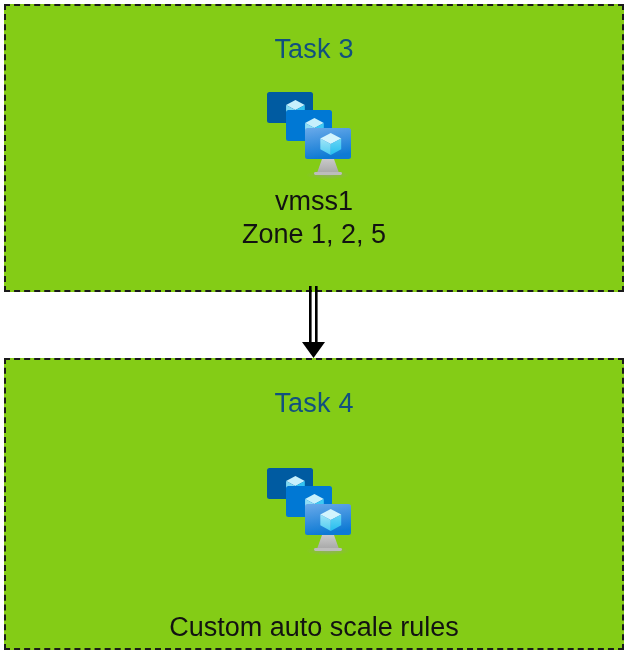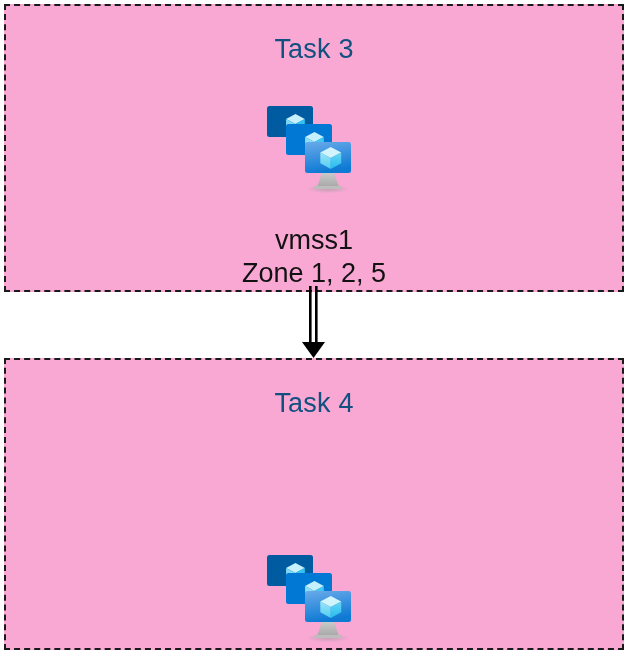--- a/index.html
+++ b/index.html
@@ -15,26 +15,25 @@
     width: 628px;
     height: 654px;
     background: #ffffff;
     overflow: hidden;
   }
 
   
   .task-box {
     position: absolute;
     box-sizing: border-box;
-    background: #f9a8d4;
+    background: #84cc16;
     border: 2px dashed #1a1a1a;
     display: flex;
     flex-direction: column;
     align-items: center;
-    justify-content: space-between;
   }
   #box-task-3 {
     left: 4px;
     top: 4px;
     width: 620px;
     height: 288px;
   }
   #box-task-4 {
     left: 4px;
     top: 358px;
@@ -63,21 +62,21 @@
   #box-task-4 .icon-wrap { margin-top: 24px; }
 
   .caption {
     text-align: center;
     color: #121212;
     font-size: 27px;
     line-height: 33px;
     font-weight: 400;
     white-space: nowrap;
   }
-  #box-task-3 .caption { margin-top: 12px; }
+  #box-task-3 .caption { }
   #box-task-4 .caption { margin-top: 30px; }
 
   
   #flow-arrow {
     position: absolute;
     left: 296px;
     top: 286px;
     width: 36px;
     height: 74px;
   }
@@ -210,15 +209,18 @@
 
         <rect x="46" y="43" width="46" height="31" rx="2.5" fill="url(#g-front-b)"></rect>
         <g transform="translate(59,48) scale(0.58)">
           <path d="M22 0 L40 9.5 L22 19 L4 9.5 Z" fill="#d2f4fd"></path>
           <path d="M4 9.5 L22 19 L22 38 L4 28 Z" fill="url(#g-cube-l-b)"></path>
           <path d="M40 9.5 L22 19 L22 38 L40 28 Z" fill="url(#g-cube-r-b)"></path>
         </g>
       </svg>
     </div>
 
+    <div class="caption">
+      <div>Custom auto scale rules</div>
+    </div>
   </div>
 
 </div>
 
 </body></html>

